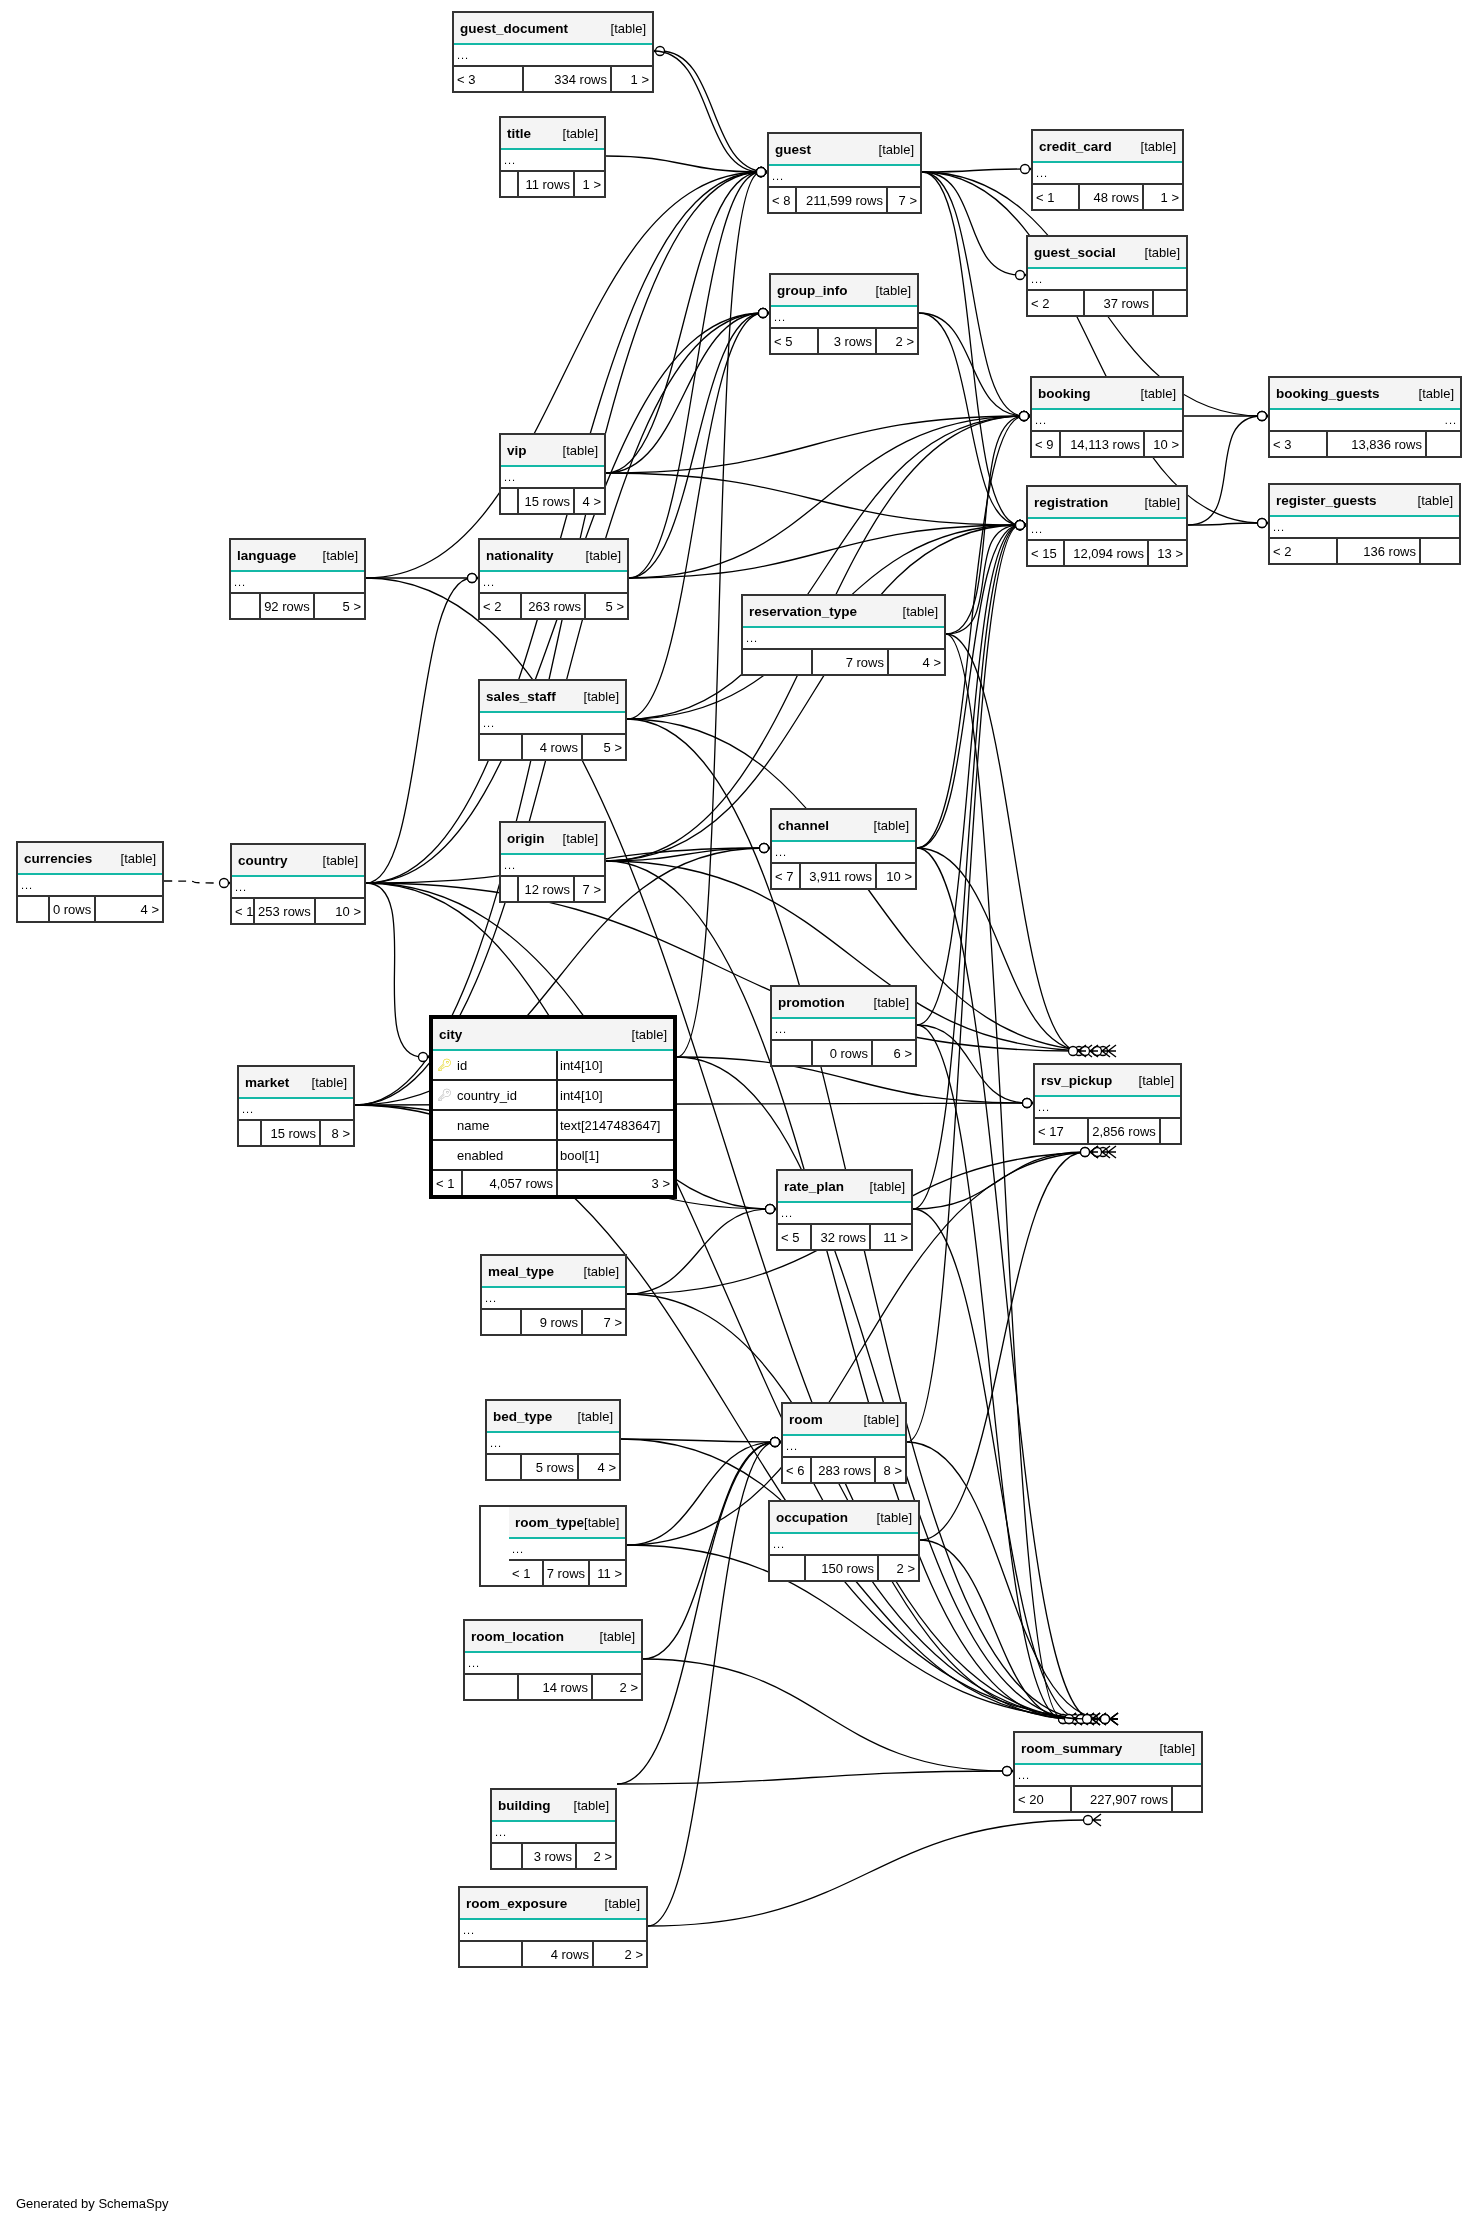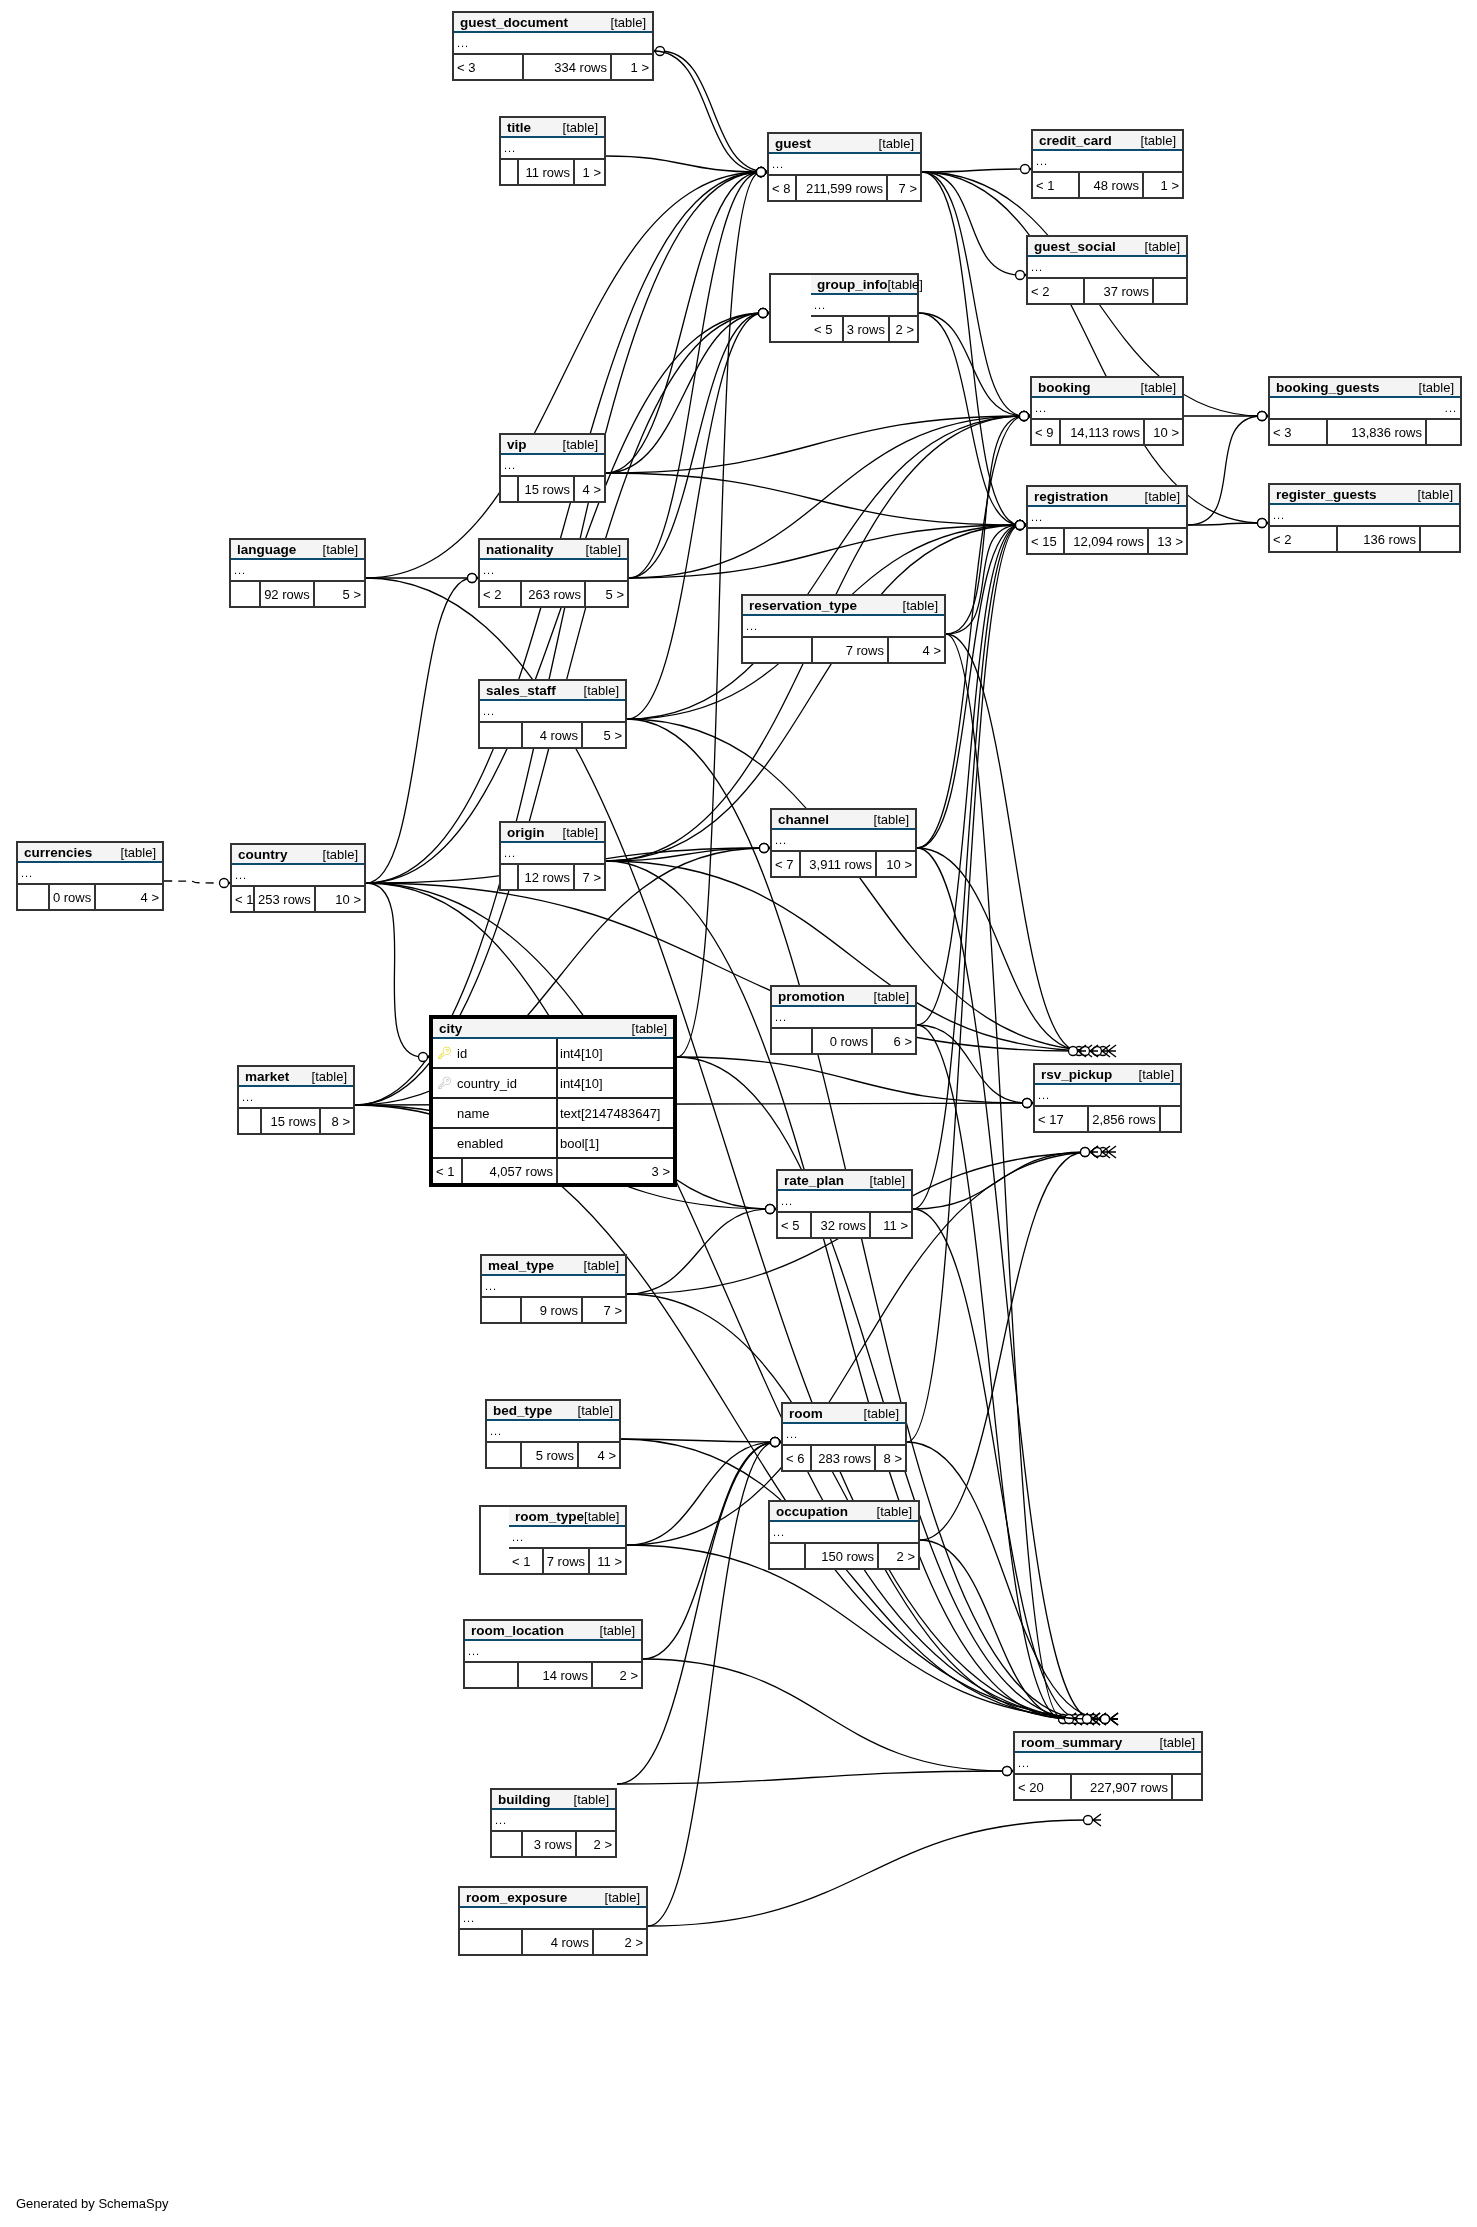--- a/index.html
+++ b/index.html
@@ -3,21 +3,21 @@
 <meta charset="utf-8">
 <style>
   html, body { margin: 0; padding: 0; background: #ffffff; }
   body { width: 1477px; height: 2227px; position: relative; overflow: hidden;
          font-family: "Liberation Sans", sans-serif; color: #000; }
   #edges { position: absolute; left: 0; top: 0; width: 1477px; height: 2227px; }
   .tbl { position: absolute; background: #fff; border: 2px solid #333; box-sizing: border-box;
          font-size: 13px; }
   .tbl.focus { border: 4px solid #000; }
   .tbl .hd { display: flex; justify-content: space-between; align-items: center;
-             background: #f4f4f4; border-bottom: 2px solid #0c4a6e; height: 20px; padding: 0 6px; box-sizing: border-box; }
+             background: #f4f4f4; border-bottom: 2px solid #14b8a6; height: 32px; padding: 0 6px; box-sizing: border-box; }
   .tbl .nm { font-weight: bold; font-size: 13.5px; }
   .tbl .kind { font-size: 13px; }
   .tbl .cols { height: 22px; border-bottom: 2px solid #333; font-size: 11px; padding: 4px 3px 0; box-sizing: border-box; letter-spacing: 1px; }
   .tbl .ft { display: flex; height: 24px; font-size: 13px; }
   .tbl .ft > div { border-right: 2px solid #333; display: flex; align-items: center; padding: 0 3px; box-sizing: border-box; white-space: nowrap; }
   .tbl .ft > div:last-child { border-right: none; }
   .tbl .ft .in { justify-content: flex-start; }
   .tbl .ft .rows { justify-content: flex-end; flex: 1; }
   .tbl .ft .out { justify-content: flex-end; }
   .tbl .row { display: flex; height: 28px; border-bottom: 2px solid #222; font-size: 13px; }
@@ -343,21 +343,21 @@
         <span class="nm">guest_social</span>
         <span class="kind">[table]</span>
       </div>
       <div class="cols">...</div>
       <div class="ft">
         <div class="in" style="width:57px">&lt; 2</div>
         <div class="rows">37 rows</div>
         <div class="out" style="width:32px"></div>
       </div>
     </div>
-    <div class="tbl" style="left: 769px; top: 273px; width: 150px; padding-left: 40px;">
+    <div class="tbl" style="left: 769px; top: 273px; width: 150px;">
       <div class="hd">
         <span class="nm">group_info</span>
         <span class="kind">[table]</span>
       </div>
       <div class="cols">...</div>
       <div class="ft">
         <div class="in" style="width:48px">&lt; 5</div>
         <div class="rows">3 rows</div>
         <div class="out" style="width:40px">2 &gt;</div>
       </div>

